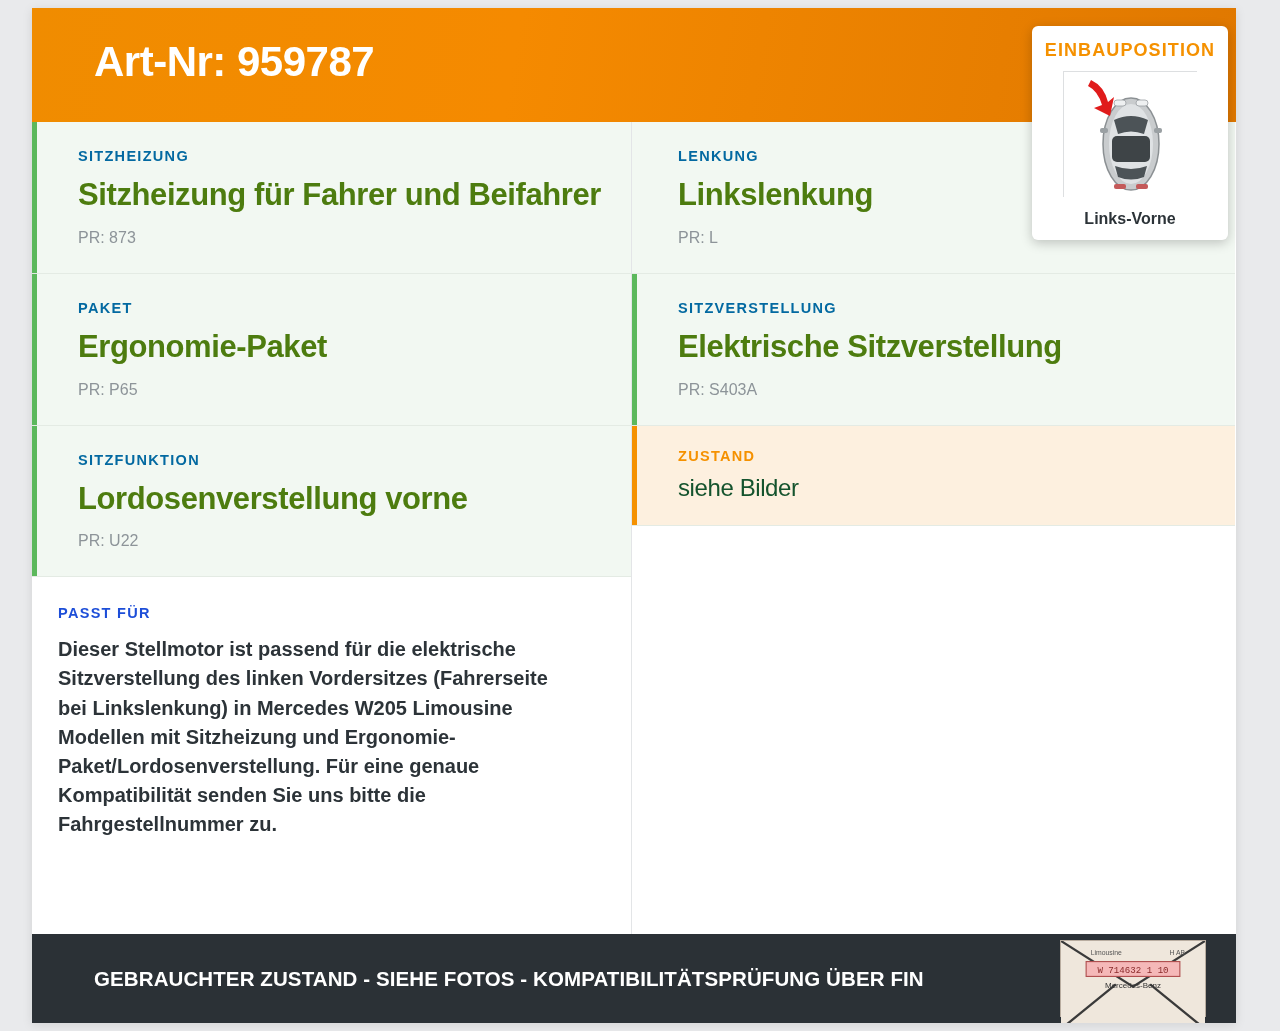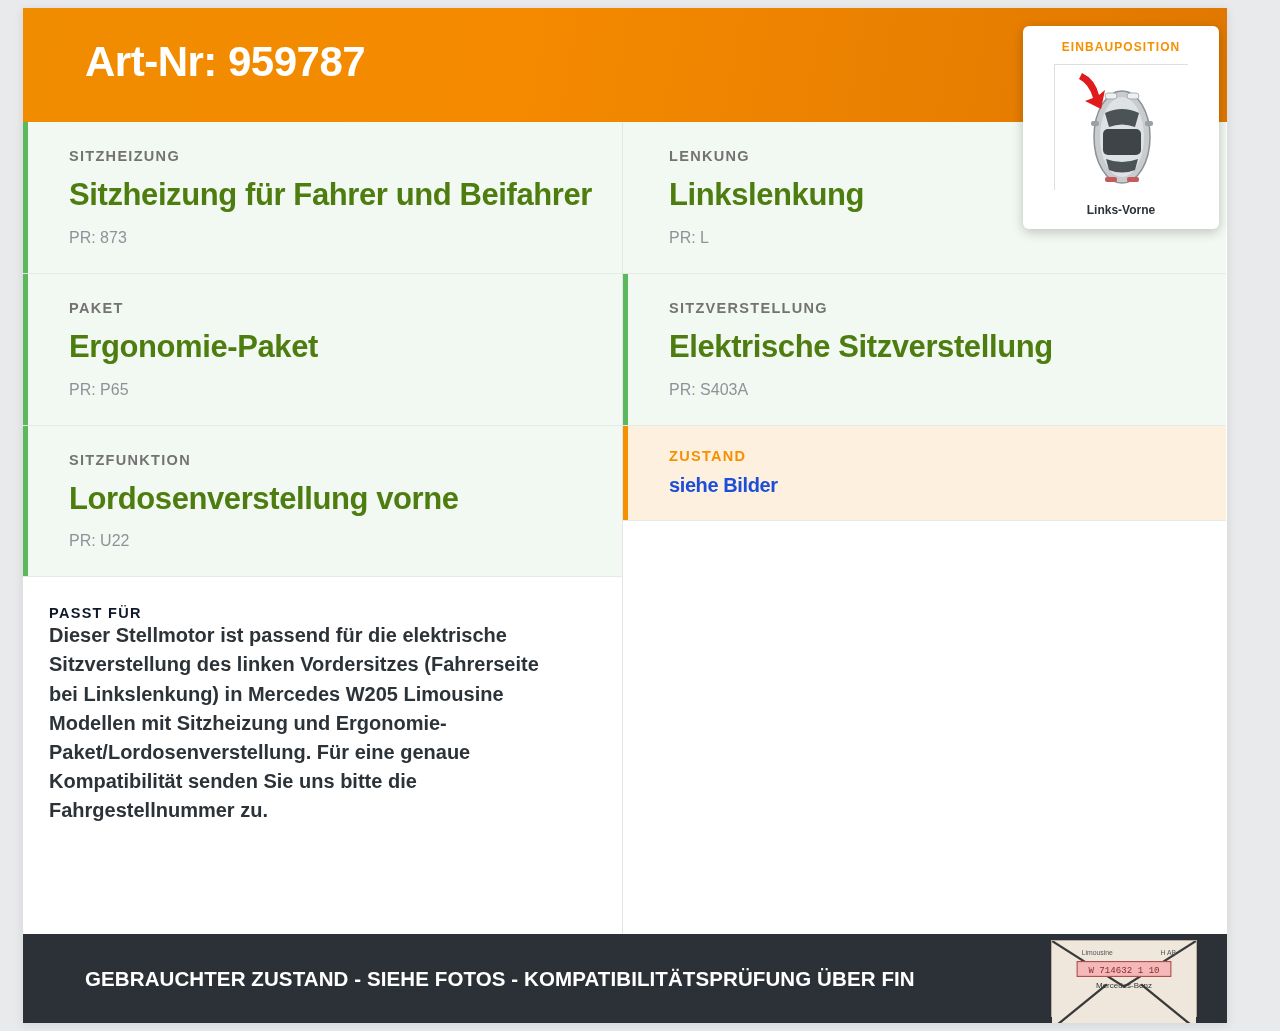--- a/index.html
+++ b/index.html
@@ -11,21 +11,21 @@
     overflow: hidden;
   }
   .page {
     position: relative;
     width: 1280px;
     height: 1031px;
     background: #e9eaec;
   }
   .card {
     position: absolute;
-    left: 23px;
+    left: 32px;
     top: 8px;
     width: 1204px;
     height: 1015px;
     background: #ffffff;
     box-shadow: 0 2px 10px rgba(0,0,0,0.10);
     overflow: hidden;
   }
 
   
   .header {
@@ -67,36 +67,36 @@
     left: 0; top: 0; bottom: 0;
     width: 5px;
     background: #5cb85c;
   }
   .spec.orangebar .bar { background: #f59100; }
 
   .spec-label {
     font-size: 14.5px;
     font-weight: bold;
     letter-spacing: 1.3px;
-    color: #737373;
+    color: #0369a1;
     text-transform: uppercase;
     margin-bottom: 10px;
   }
   .spec-label.orange { color: #f59100; }
   .spec-value {
     font-size: 31px;
     font-weight: bold;
     color: #4d7c0f;
     line-height: 1.38;
     letter-spacing: -0.4px;
   }
   .spec-value.plain {
-    font-size: 20px;
-    font-weight: bold;
-    color: #1d4ed8;
+    font-size: 24px;
+    font-weight: normal;
+    color: #14532d;
     line-height: 1.3;
   }
   .spec-pr {
     margin-top: 12px;
     font-size: 16px;
     color: #8d9499;
   }
 
   .spec.zustand {
     background: #fdf0df;
@@ -106,22 +106,23 @@
   .spec.zustand .spec-label { margin-bottom: 8px; }
 
   .fits {
     padding: 28px 56px 20px 26px;
     background: #ffffff;
   }
   .fits-label {
     font-size: 14.5px;
     font-weight: bold;
     letter-spacing: 1.3px;
-    color: #0f172a;
+    color: #1d4ed8;
     text-transform: uppercase;
+    margin-bottom: 14px;
   }
   .fits-text {
     font-size: 20px;
     font-weight: bold;
     color: #2c3338;
     line-height: 1.46;
   }
 
   
   .position-badge {
@@ -130,37 +131,37 @@
     top: 18px;
     width: 196px;
     background: #ffffff;
     border-radius: 6px;
     box-shadow: 0 3px 12px rgba(0,0,0,0.22);
     padding: 14px 12px 12px;
     text-align: center;
     z-index: 5;
   }
   .position-title {
-    font-size: 12px;
+    font-size: 18px;
     font-weight: bold;
     letter-spacing: 1.1px;
     color: #f59100;
     margin-bottom: 10px;
   }
   .position-img {
     width: 134px;
     height: 126px;
     margin: 0 auto;
     border: 1px solid #dddfe1;
     background: #fff;
     position: relative;
   }
   .position-caption {
     margin-top: 13px;
-    font-size: 12px;
+    font-size: 16px;
     font-weight: bold;
     color: #2c3338;
   }
 
   
   .footer {
     position: absolute;
     left: 0;
     bottom: 0;
     width: 1204px;

